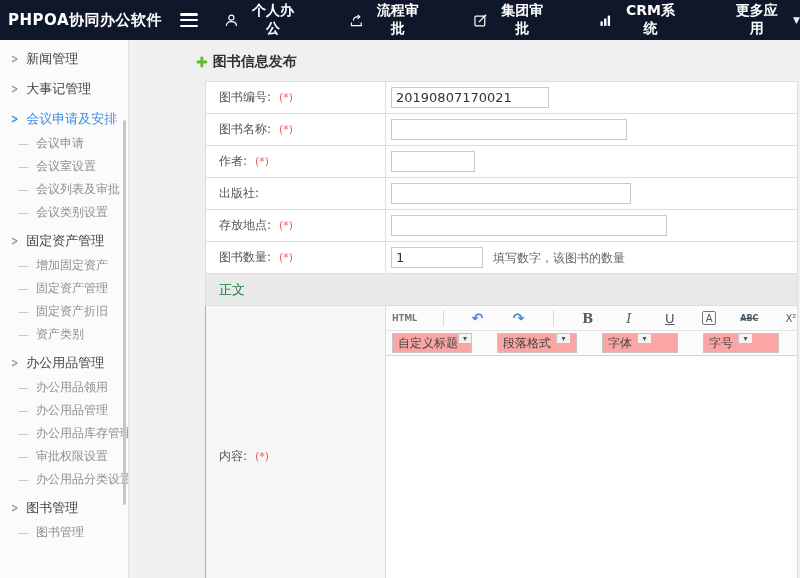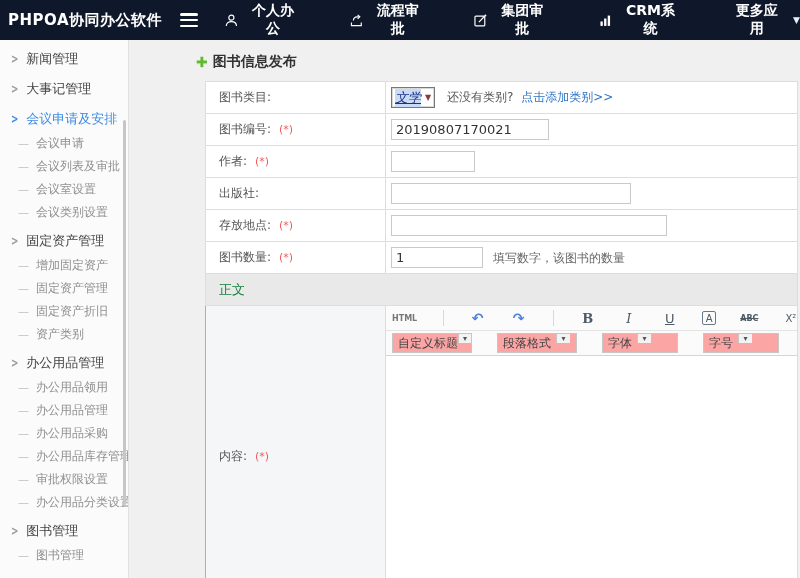--- a/index.html
+++ b/index.html
@@ -158,26 +158,26 @@
     <div class="sb-group">
       <span class="chev">&gt;</span><span>大事记管理</span>
     </div>
     <div class="sb-group active">
       <span class="chev">&gt;</span><span>会议申请及安排</span>
     </div>
     <div class="sb-sub">
       <span class="dash">—</span><span>会议申请</span>
     </div>
     <div class="sb-sub">
+      <span class="dash">—</span><span>会议室设置</span>
+    </div>
+    <div class="sb-sub">
       <span class="dash">—</span><span>会议列表及审批</span>
     </div>
     <div class="sb-sub">
-      <span class="dash">—</span><span>会议室设置</span>
-    </div>
-    <div class="sb-sub">
       <span class="dash">—</span><span>会议类别设置</span>
     </div>
     <div class="sb-group">
       <span class="chev">&gt;</span><span>固定资产管理</span>
     </div>
     <div class="sb-sub">
       <span class="dash">—</span><span>增加固定资产</span>
     </div>
     <div class="sb-sub">
       <span class="dash">—</span><span>固定资产管理</span>
@@ -189,23 +189,20 @@
       <span class="dash">—</span><span>资产类别</span>
     </div>
     <div class="sb-group">
       <span class="chev">&gt;</span><span>办公用品管理</span>
     </div>
     <div class="sb-sub">
       <span class="dash">—</span><span>办公用品领用</span>
     </div>
     <div class="sb-sub">
       <span class="dash">—</span><span>办公用品管理</span>
-    </div>
-    <div class="sb-sub">
-      <span class="dash">—</span><span>办公用品采购</span>
     </div>
     <div class="sb-sub">
       <span class="dash">—</span><span>办公用品库存管理</span>
     </div>
     <div class="sb-sub">
       <span class="dash">—</span><span>审批权限设置</span>
     </div>
     <div class="sb-sub">
       <span class="dash">—</span><span>办公用品分类设置</span>
     </div>
@@ -220,35 +217,29 @@
 </div>
 
 <div class="main">
   <div class="page-title">
     <span class="plus">✚</span>
     <span>图书信息发布</span>
   </div>
 
   <table class="form">
     <tbody>
-        <tr>
-      <td class="lbl"><span>图书类目:</span></td>
-      <td class="ctl">
-        <span class="sel">
-          <i class="selval">文学</i>
-          <i class="selarrow">▼</i>
-        </span>
-        <span class="note">还没有类别?</span>
-        <a class="notelink">点击添加类别&gt;&gt;</a>
-      </td>
-    </tr>
     <tr>
       <td class="lbl"><span>图书编号:</span>
         <em class="req">(*)</em></td>
       <td class="ctl"><input class="txt" style="width: 158px;" value="20190807170021"></td>
+    </tr>
+    <tr>
+      <td class="lbl"><span>图书名称:</span>
+        <em class="req">(*)</em></td>
+      <td class="ctl"><input class="txt" style="width: 236px;" value=""></td>
     </tr>
     <tr>
       <td class="lbl"><span>作者:</span>
         <em class="req">(*)</em></td>
       <td class="ctl"><input class="txt" style="width: 84px;" value=""></td>
     </tr>
     <tr>
       <td class="lbl"><span>出版社:</span></td>
       <td class="ctl"><input class="txt" style="width: 240px;" value=""></td>
     </tr>

